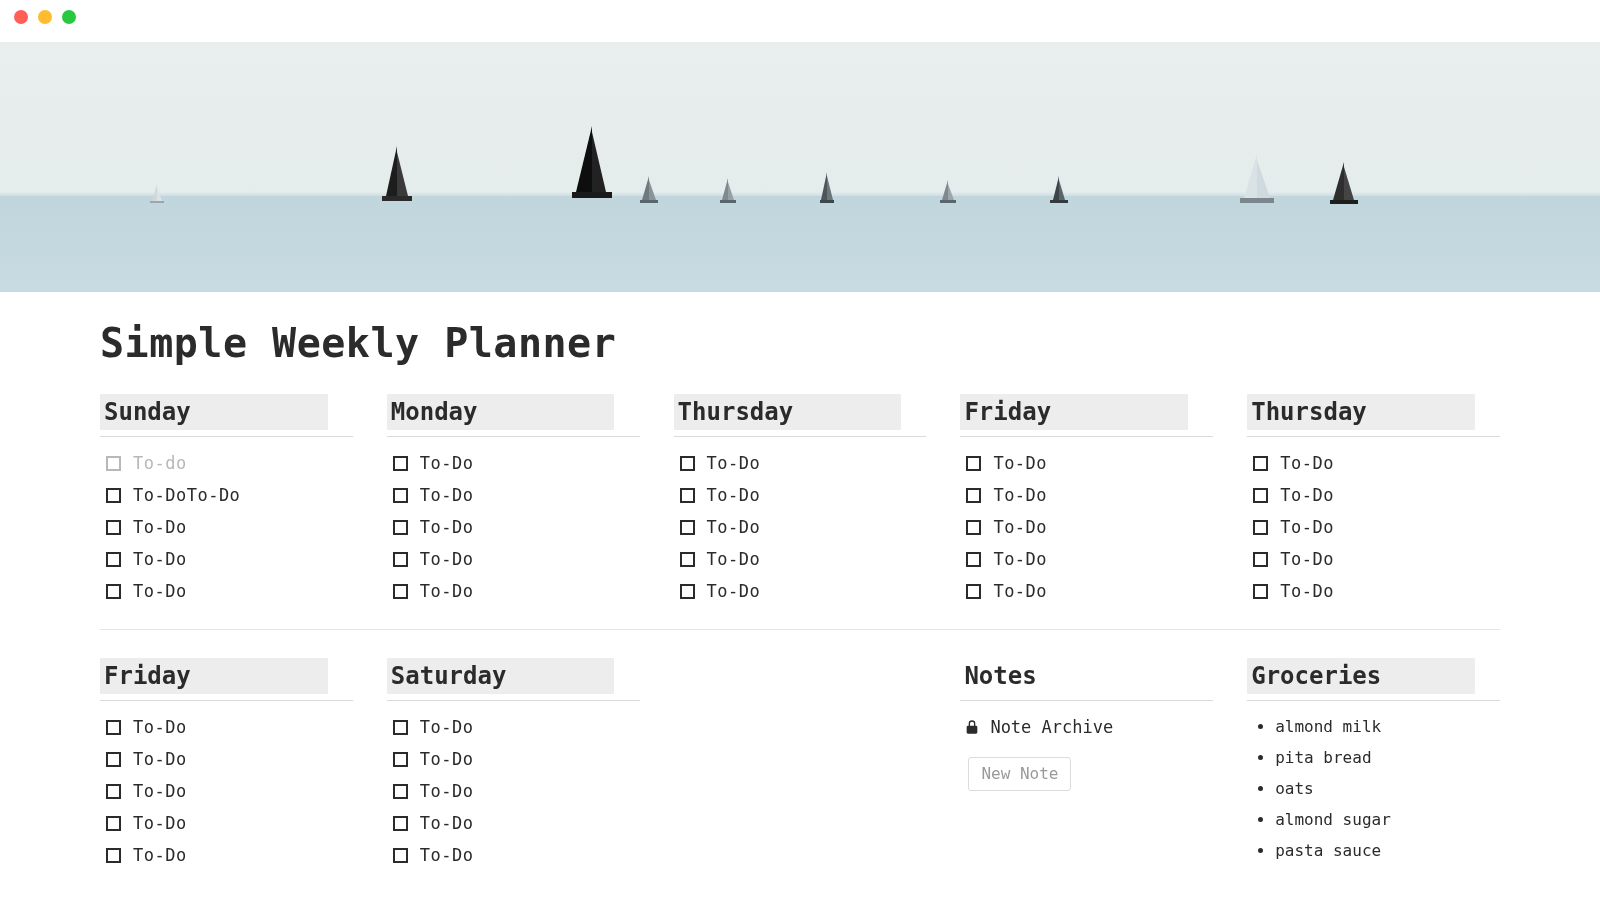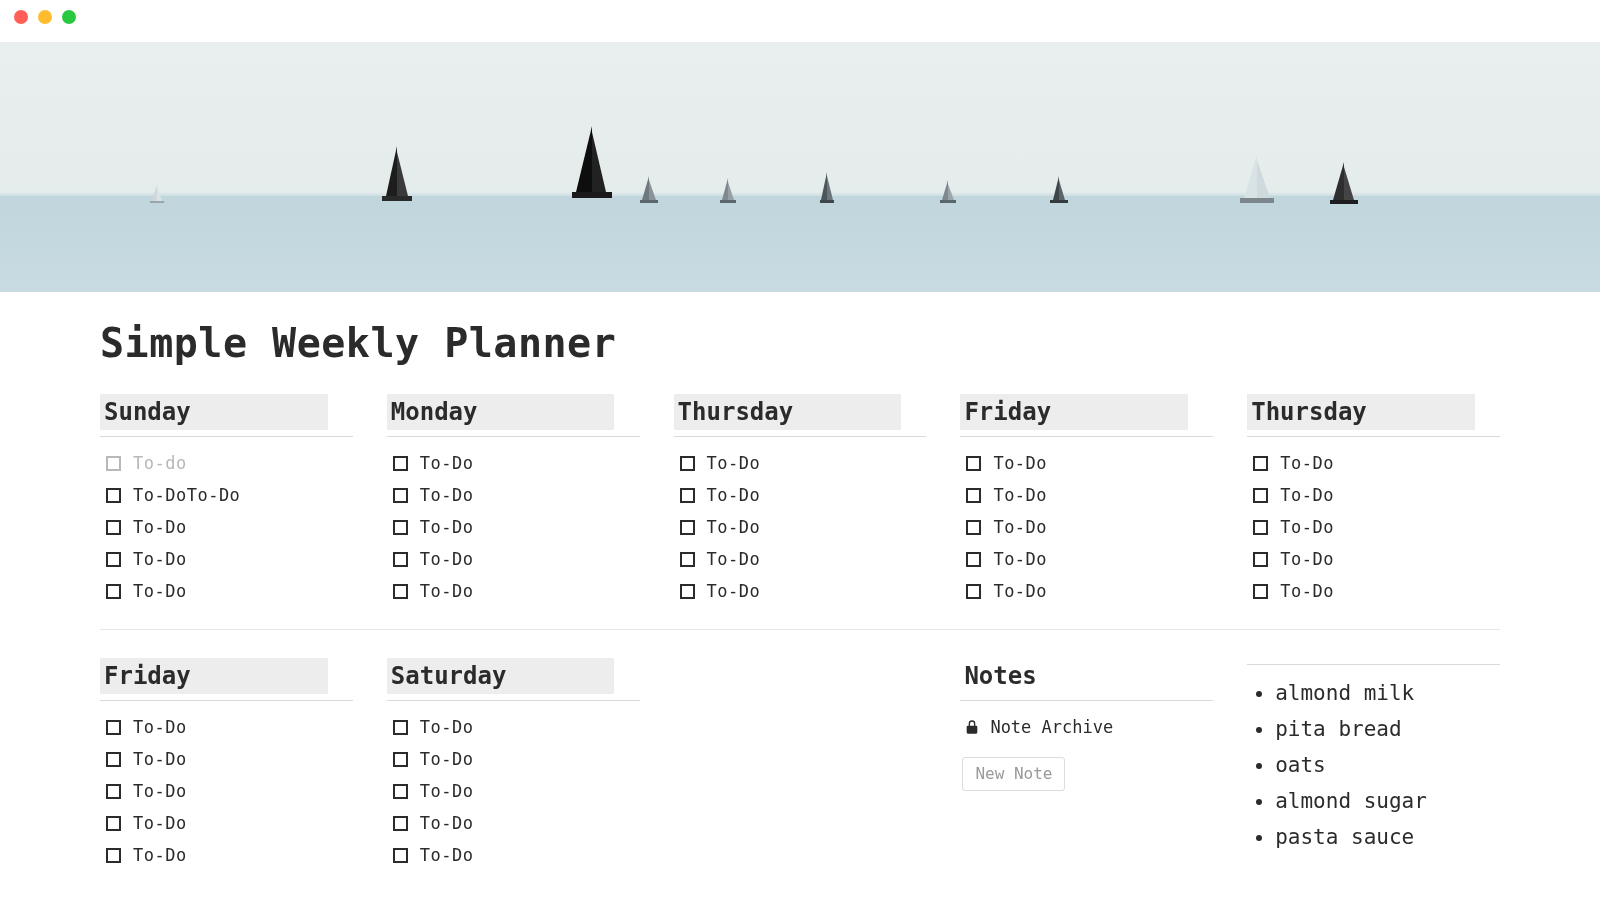--- a/index.html
+++ b/index.html
@@ -38,23 +38,23 @@
   .todo-list { display:flex; flex-direction:column; gap: 12px; padding-left: 6px; justify-content: space-between; }
   .todo { display:flex; align-items:center; gap: 12px; font-size: 17px; letter-spacing: 0.5px; }
   .todo .box { width:15px; height:15px; border:2px solid #2b2b2b; flex:0 0 auto; }
   .todo.placeholder { color:#b8b8b8; }
   .todo.placeholder .box { border-color:#b8b8b8; }
 
   .divider-row { grid-column: 1 / -1; border-top:1px solid #e6e6e6; height:1px; }
 
   .notes-link { display:flex; align-items:center; gap:10px; font-size:17px; padding-left:4px; margin-bottom:20px; }
   .lock-icon { width:16px; height:16px; display:inline-block; }
-  .new-note { display:inline-block; border:1px solid #dcdcdc; color:#9a9a9a; font-size:16px; padding:6px 12px 7px; border-radius:3px; margin-left:2px; }
-
-  ul.groceries { list-style: disc; padding-left: 28px; display:flex; flex-direction:column; gap:12px; font-size:21px; }
+  .new-note { display:inline-block; border:1px solid #dcdcdc; color:#9a9a9a; font-size:16px; padding:6px 12px 7px; border-radius:3px; margin-left:8px; }
+
+  ul.groceries { list-style: disc; padding-left: 28px; display:flex; flex-direction:column; gap:12px; font-size:16px; }
 </style>
 </head>
 <body>
 
 <div class="traffic">
   <div class="dot red"></div>
   <div class="dot yellow"></div>
   <div class="dot green"></div>
 </div>
 
@@ -339,20 +339,21 @@
           <svg viewBox="0 0 24 24" width="16" height="16" fill="#2b2b2b">
               <path d="M12 2a5 5 0 0 0-5 5v3H6a2 2 0 0 0-2 2v8a2 2 0 0 0 2 2h12a2 2 0 0 0 2-2v-8a2 2 0 0 0-2-2h-1V7a5 5 0 0 0-5-5zm-3 5a3 3 0 1 1 6 0v3H9V7z"></path>
             </svg>
         </span>
         <span>Note Archive</span>
       </div>
       <span class="new-note">New Note</span>
     </div>
 
     <div class="col">
+      <div class="day-head">Groceries</div>
       <hr class="rule">
       <ul class="groceries">
         <li>almond milk</li>
         <li>pita bread</li>
         <li>oats</li>
         <li>almond sugar</li>
         <li>pasta sauce</li>
       </ul>
     </div>
 

